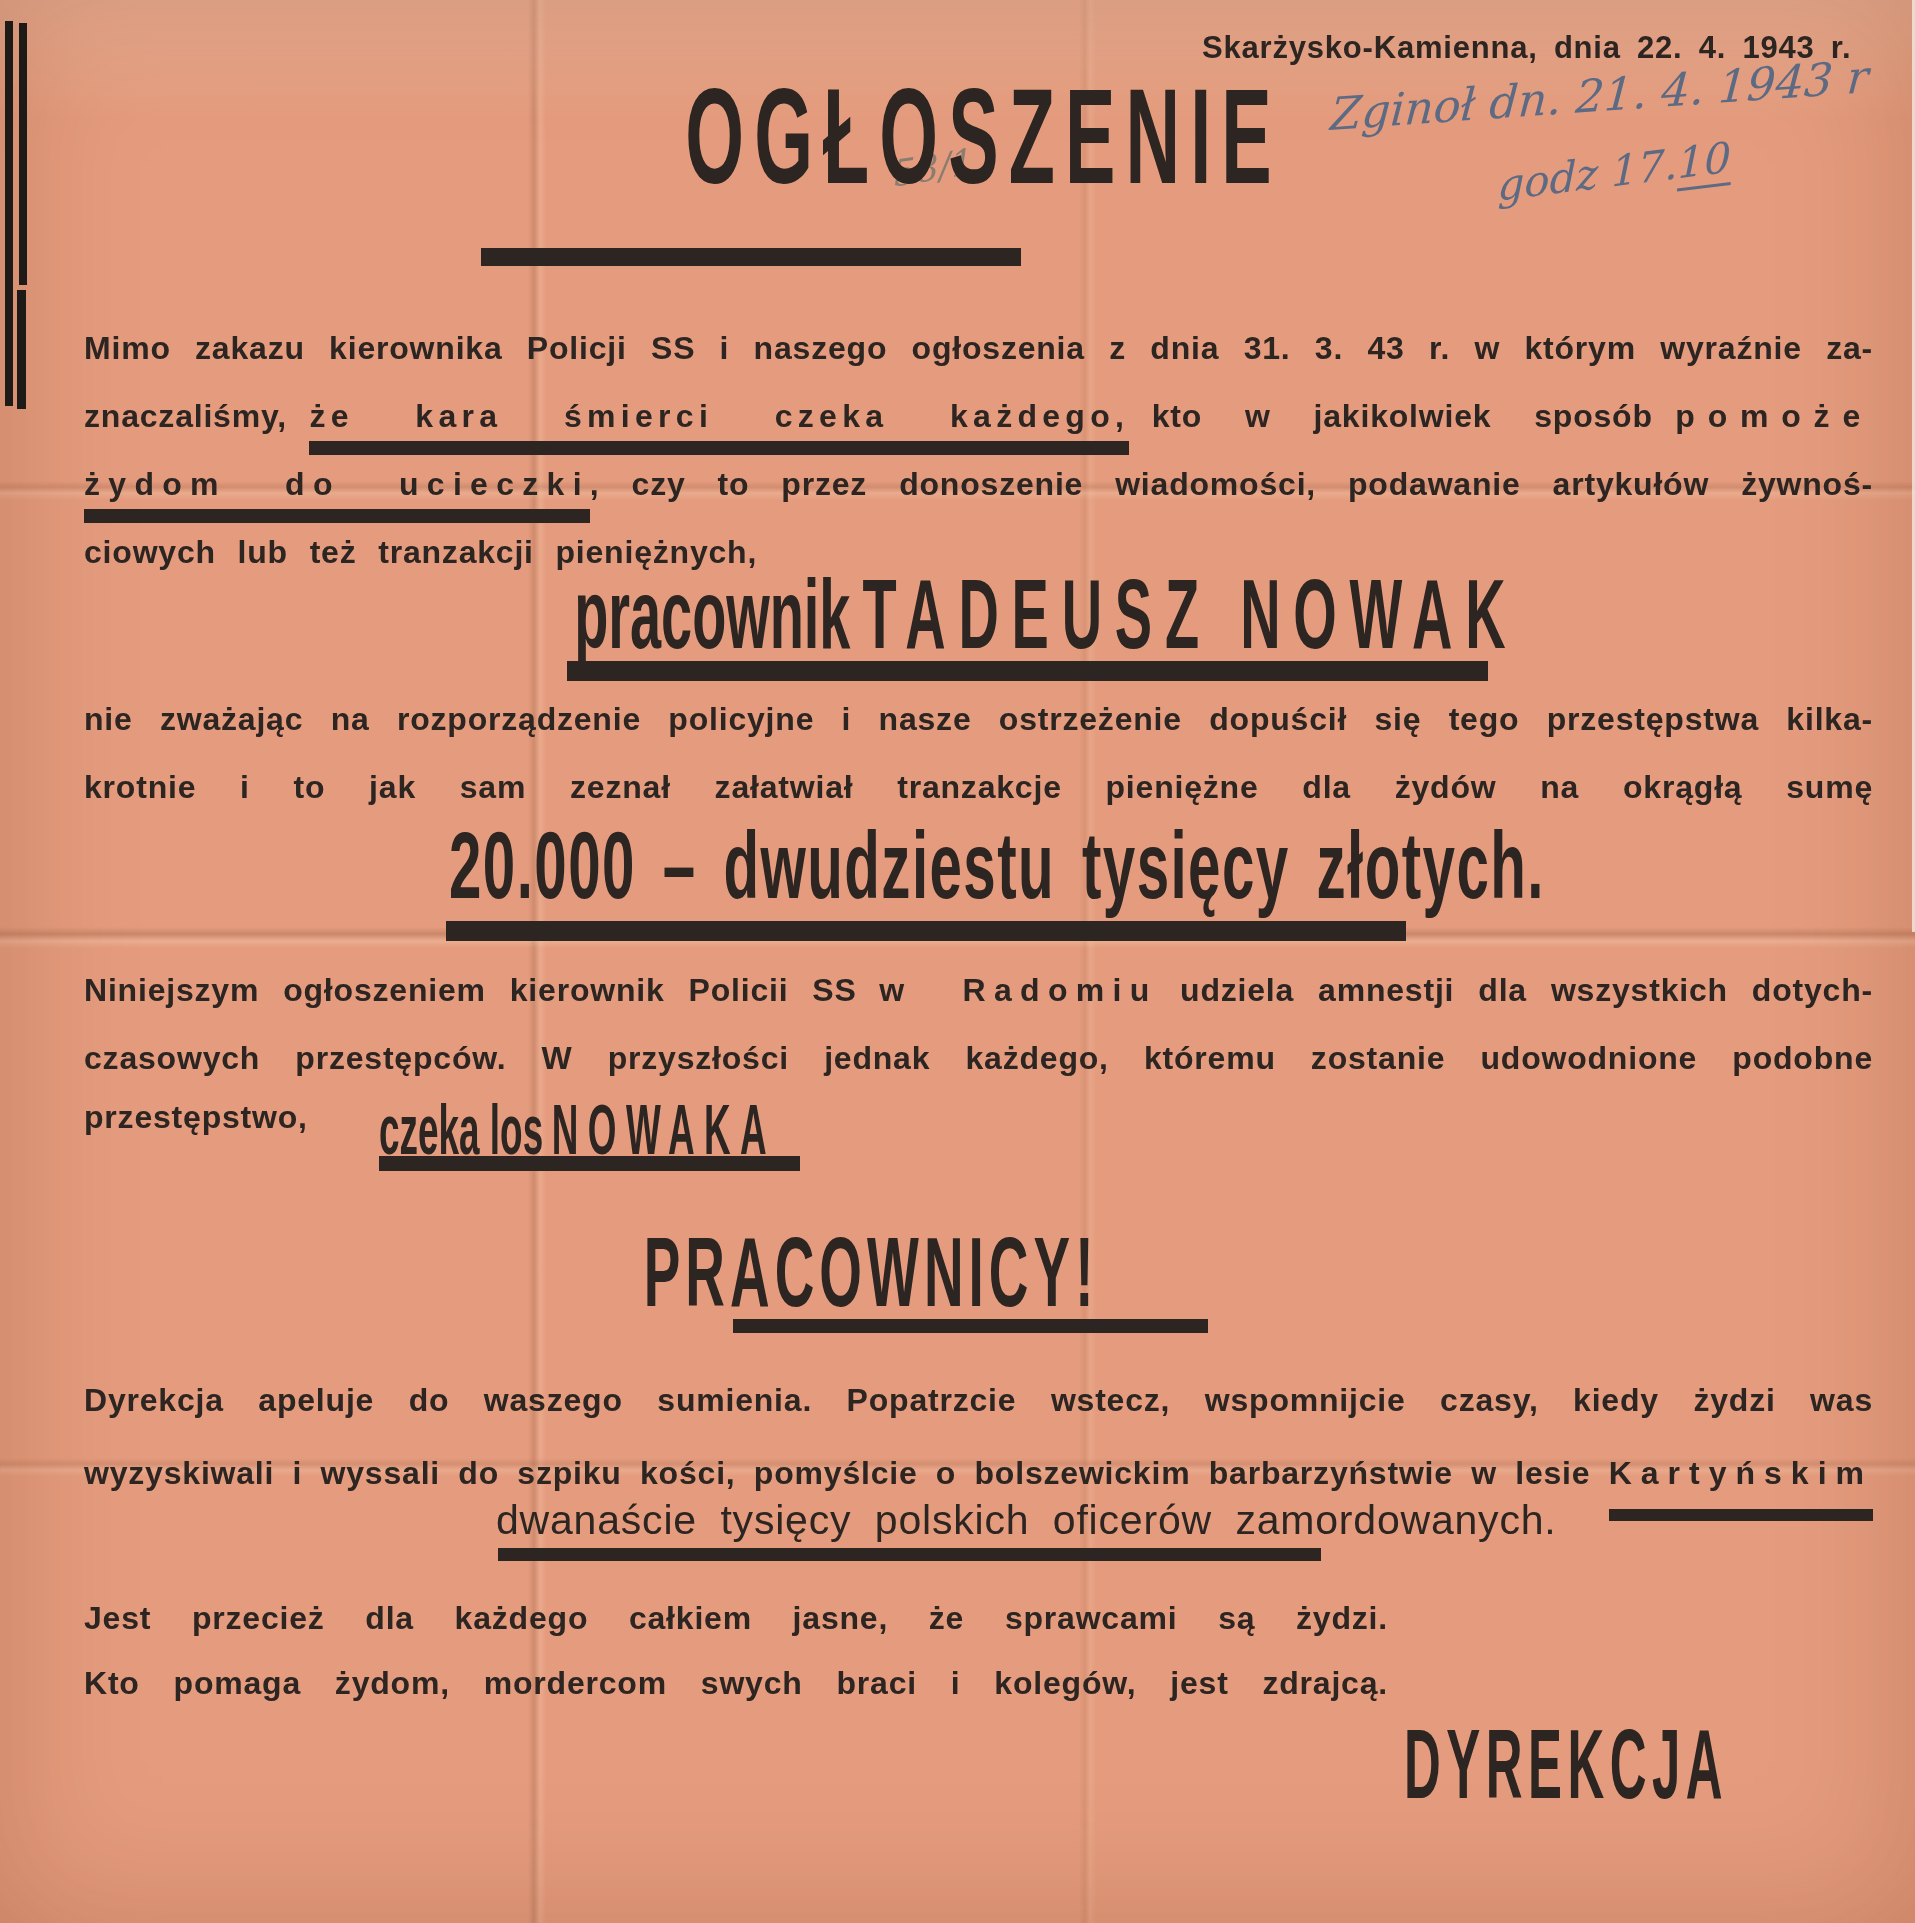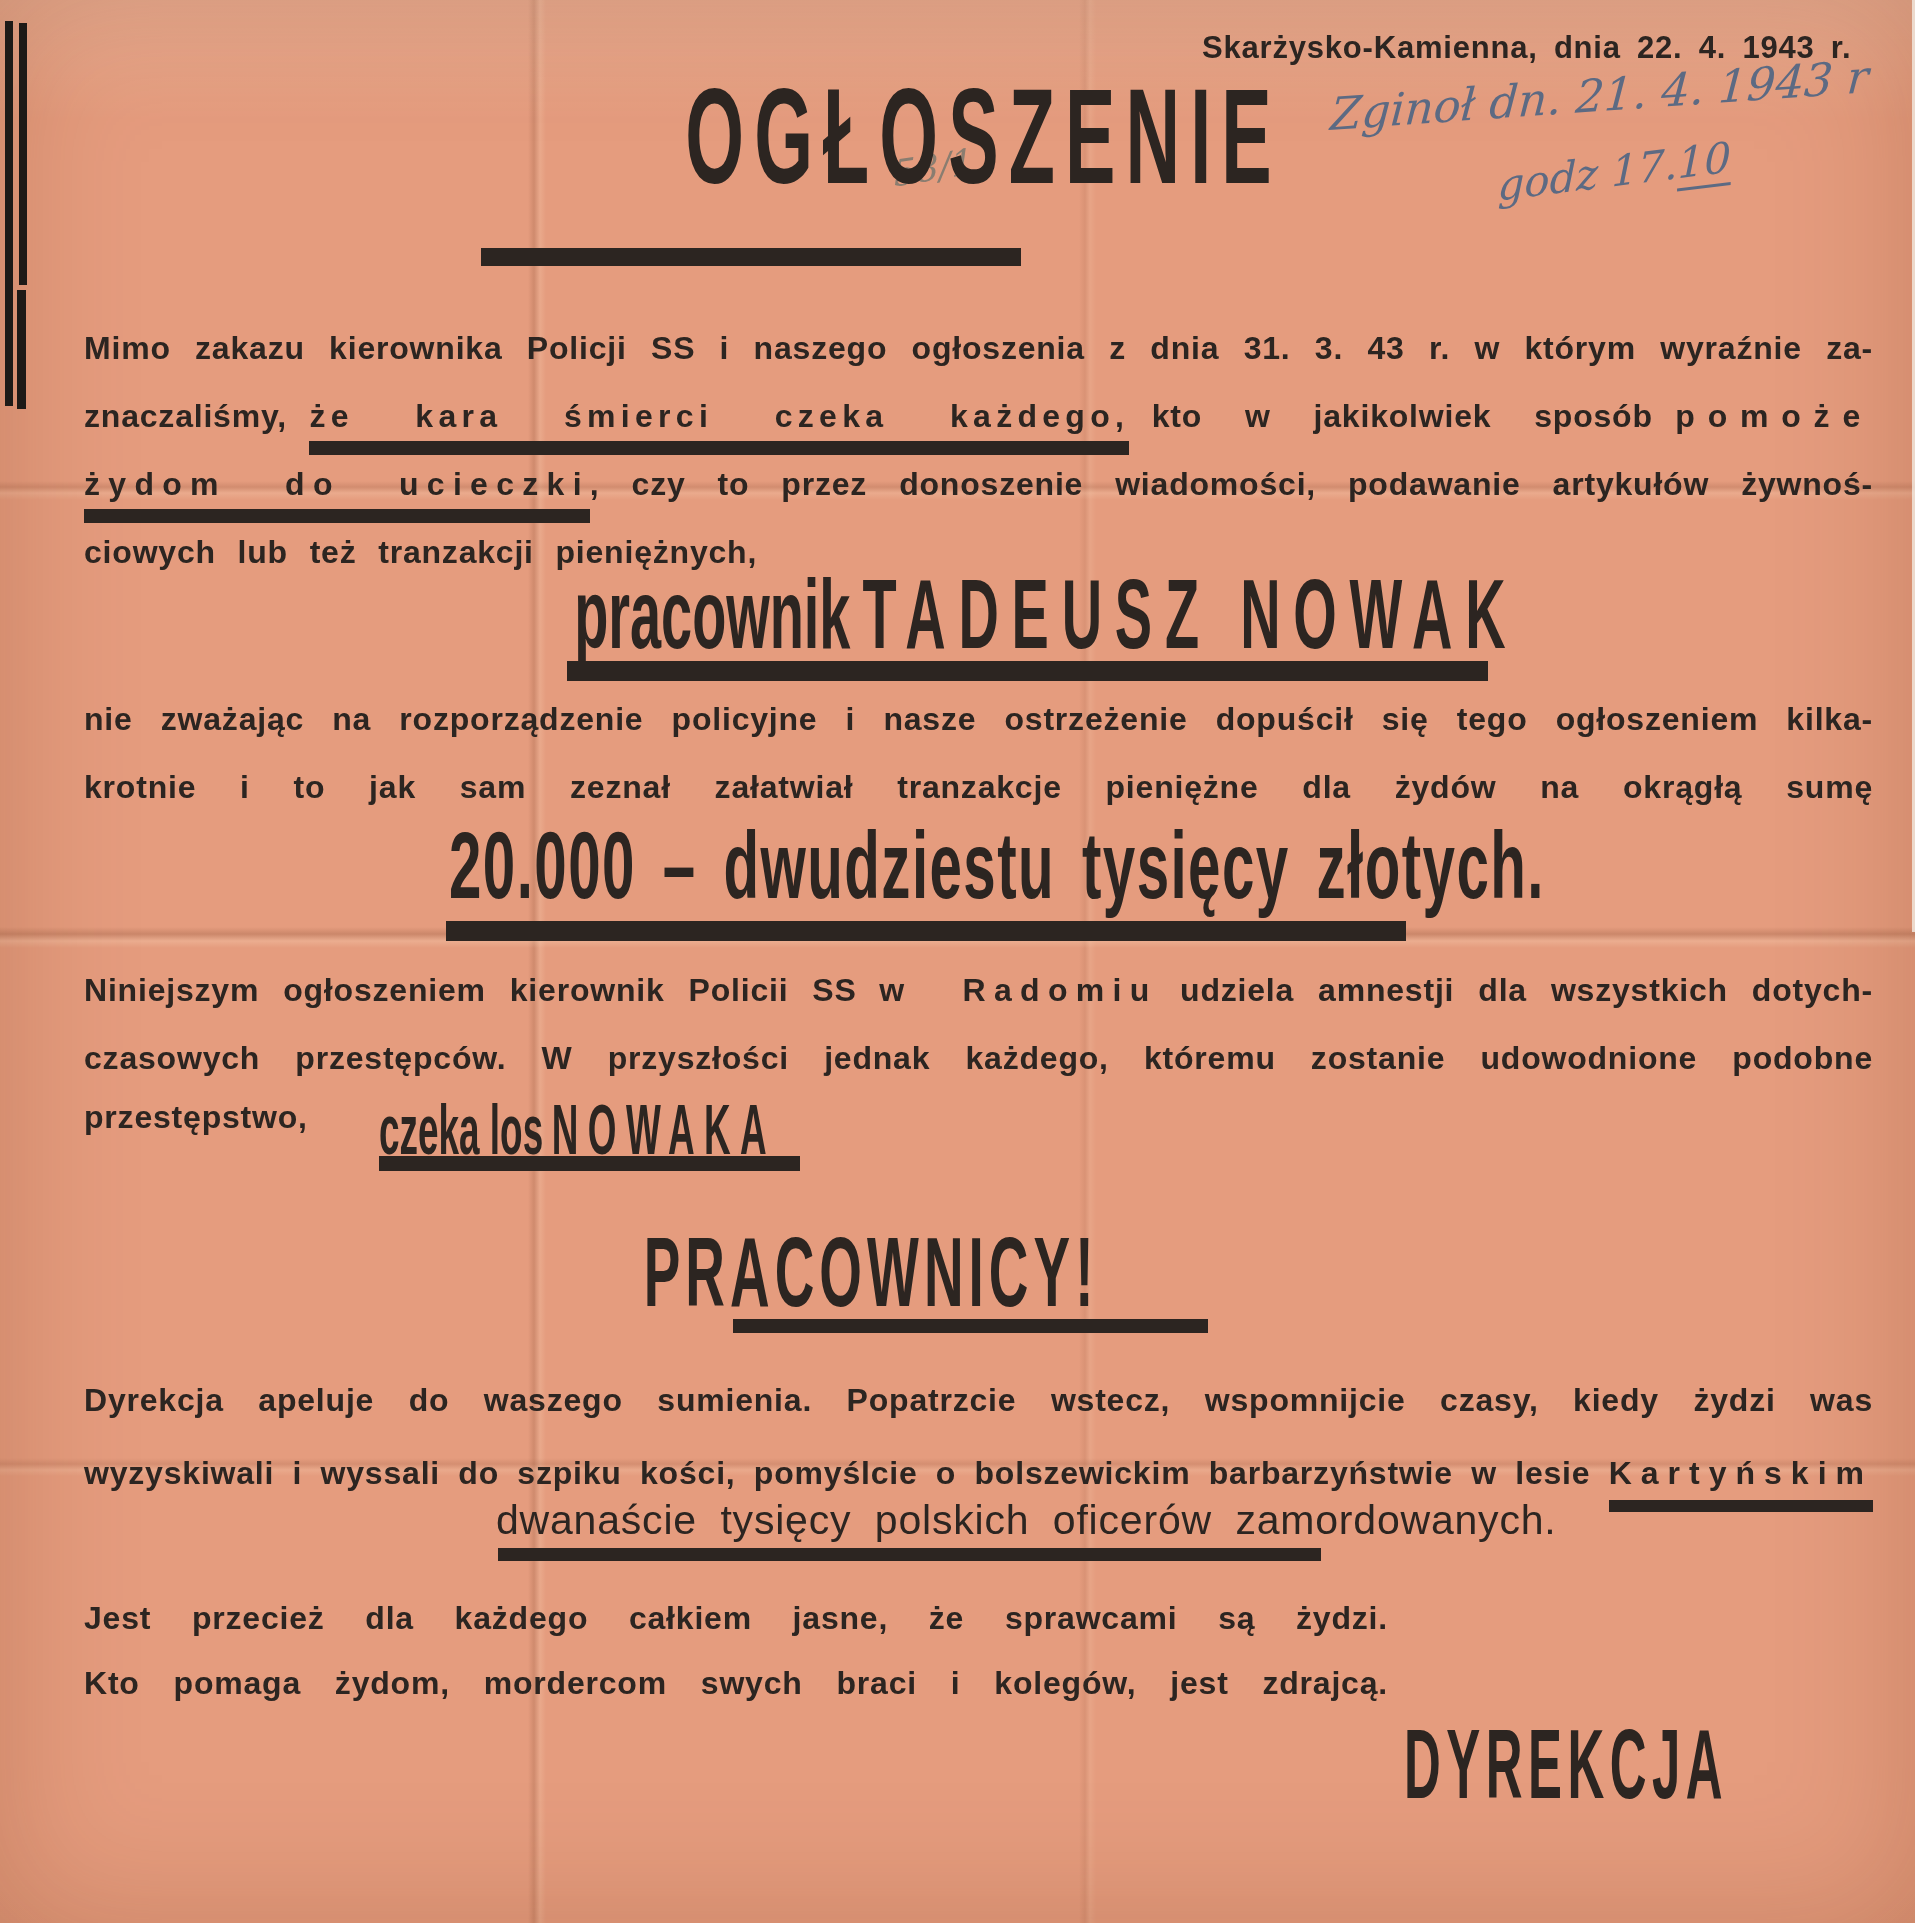--- a/index.html
+++ b/index.html
@@ -71,21 +71,21 @@
   .sig-block .condensed{font-size:98px;letter-spacing:10.5px;transform-origin:left bottom;transform:scale(0.52,1.0);}
   .dwan-block{left:496px;top:1497px;font-weight:normal;font-size:41px;letter-spacing:0.8px;word-spacing:11.3px;white-space:nowrap;}
   
   .p1{left:84px;top:329px;width:1789px;}
   .p2{left:84px;top:700px;width:1789px;}
   .p3{left:84px;top:971px;width:1789px;}
   .p4{left:84px;top:1381px;width:1789px;}
   .p4 .body-line{margin-bottom:35px;}
   .p5{left:84px;top:1599px;width:1304px;}
   .p5 .body-line{margin-bottom:27px;}
-  .kart{letter-spacing:9px;border-bottom:12.8px solid var(--ink,#2c2521);padding-bottom:9px;}
+  .kart{letter-spacing:9px;border-bottom:12.8px solid var(--ink,#2c2521);padding-bottom:18px;}
   
   .mark{position:absolute;background:#1d1a17;}
   .scan-edge{position:absolute;right:0;top:0;width:4.5px;height:932px;background:#f2ebe2;opacity:.8;}
 </style>
 </head>
 <body>
 
 <div class="poster" style="--paper: #e59c7e; --ink: #2c2521; --pencil: #5c6a83; --pencil-gray: #8a7d70;">
 
   <div class="mark" style="left:4.5px;top:21px;width:8.3px;height:385px;"></div>
@@ -110,21 +110,21 @@
     <div class="body-line"><span class="u-bar sp2">żydom do ucieczki</span><span>, czy to przez donoszenie wiadomości, podawanie artykułów żywnoś-</span></div>
     <div class="body-line no-stretch">ciowych lub też tranzakcji pieniężnych,</div>
   </div>
 
   <div class="abs worker-block">
     <span class="condensed"><span>pracownik</span><span class="wname">TADEUSZ NOWAK</span></span>
   </div>
   <div class="bar" style="left:567px;top:661px;width:921px;height:19.5px;"></div>
 
   <div class="abs p2">
-    <div class="body-line">nie zważając na rozporządzenie policyjne i nasze ostrzeżenie dopuścił się tego ogłoszeniem kilka-</div>
+    <div class="body-line">nie zważając na rozporządzenie policyjne i nasze ostrzeżenie dopuścił się tego przestępstwa kilka-</div>
     <div class="body-line">krotnie i to jak sam zeznał załatwiał tranzakcje pieniężne dla żydów na okrągłą sumę</div>
   </div>
 
   <div class="abs sum-block">
     <span class="condensed">20.000 – dwudziestu tysięcy złotych.</span>
   </div>
   <div class="bar" style="left:446px;top:921px;width:960px;height:19.5px;"></div>
 
   <div class="abs p3">
     <div class="body-line"><span class="seg">Niniejszym ogłoszeniem kierownik Policii SS</span><span class="seg sp2">w Radomiu</span><span class="seg">udziela amnestji dla wszystkich dotych-</span></div>

